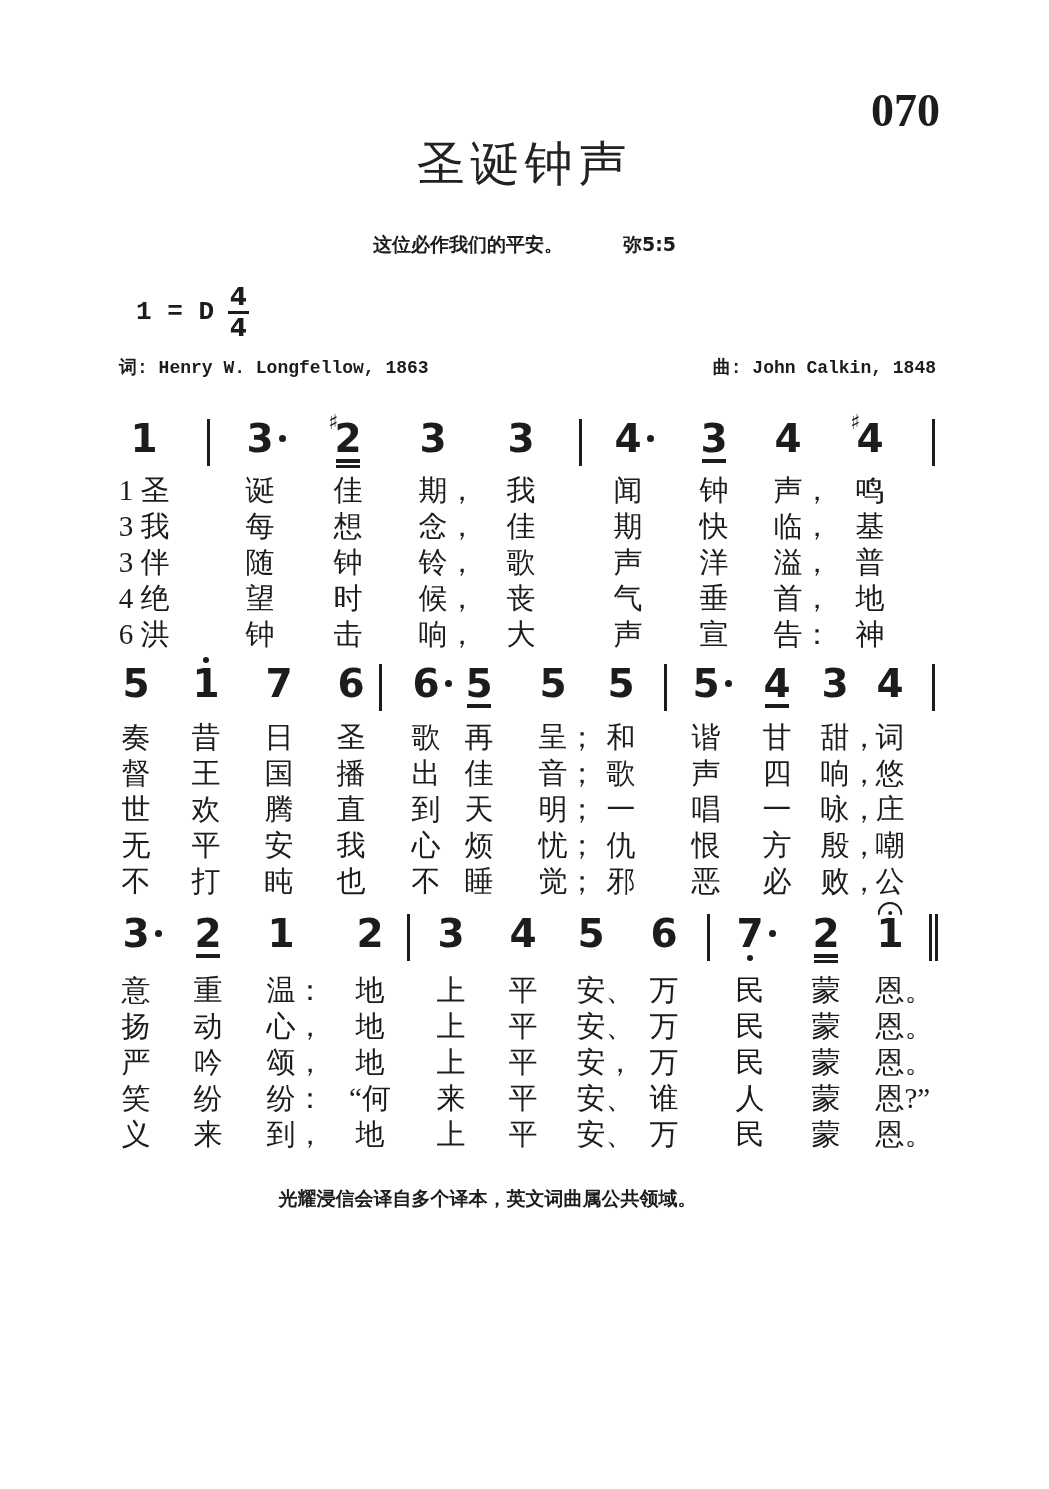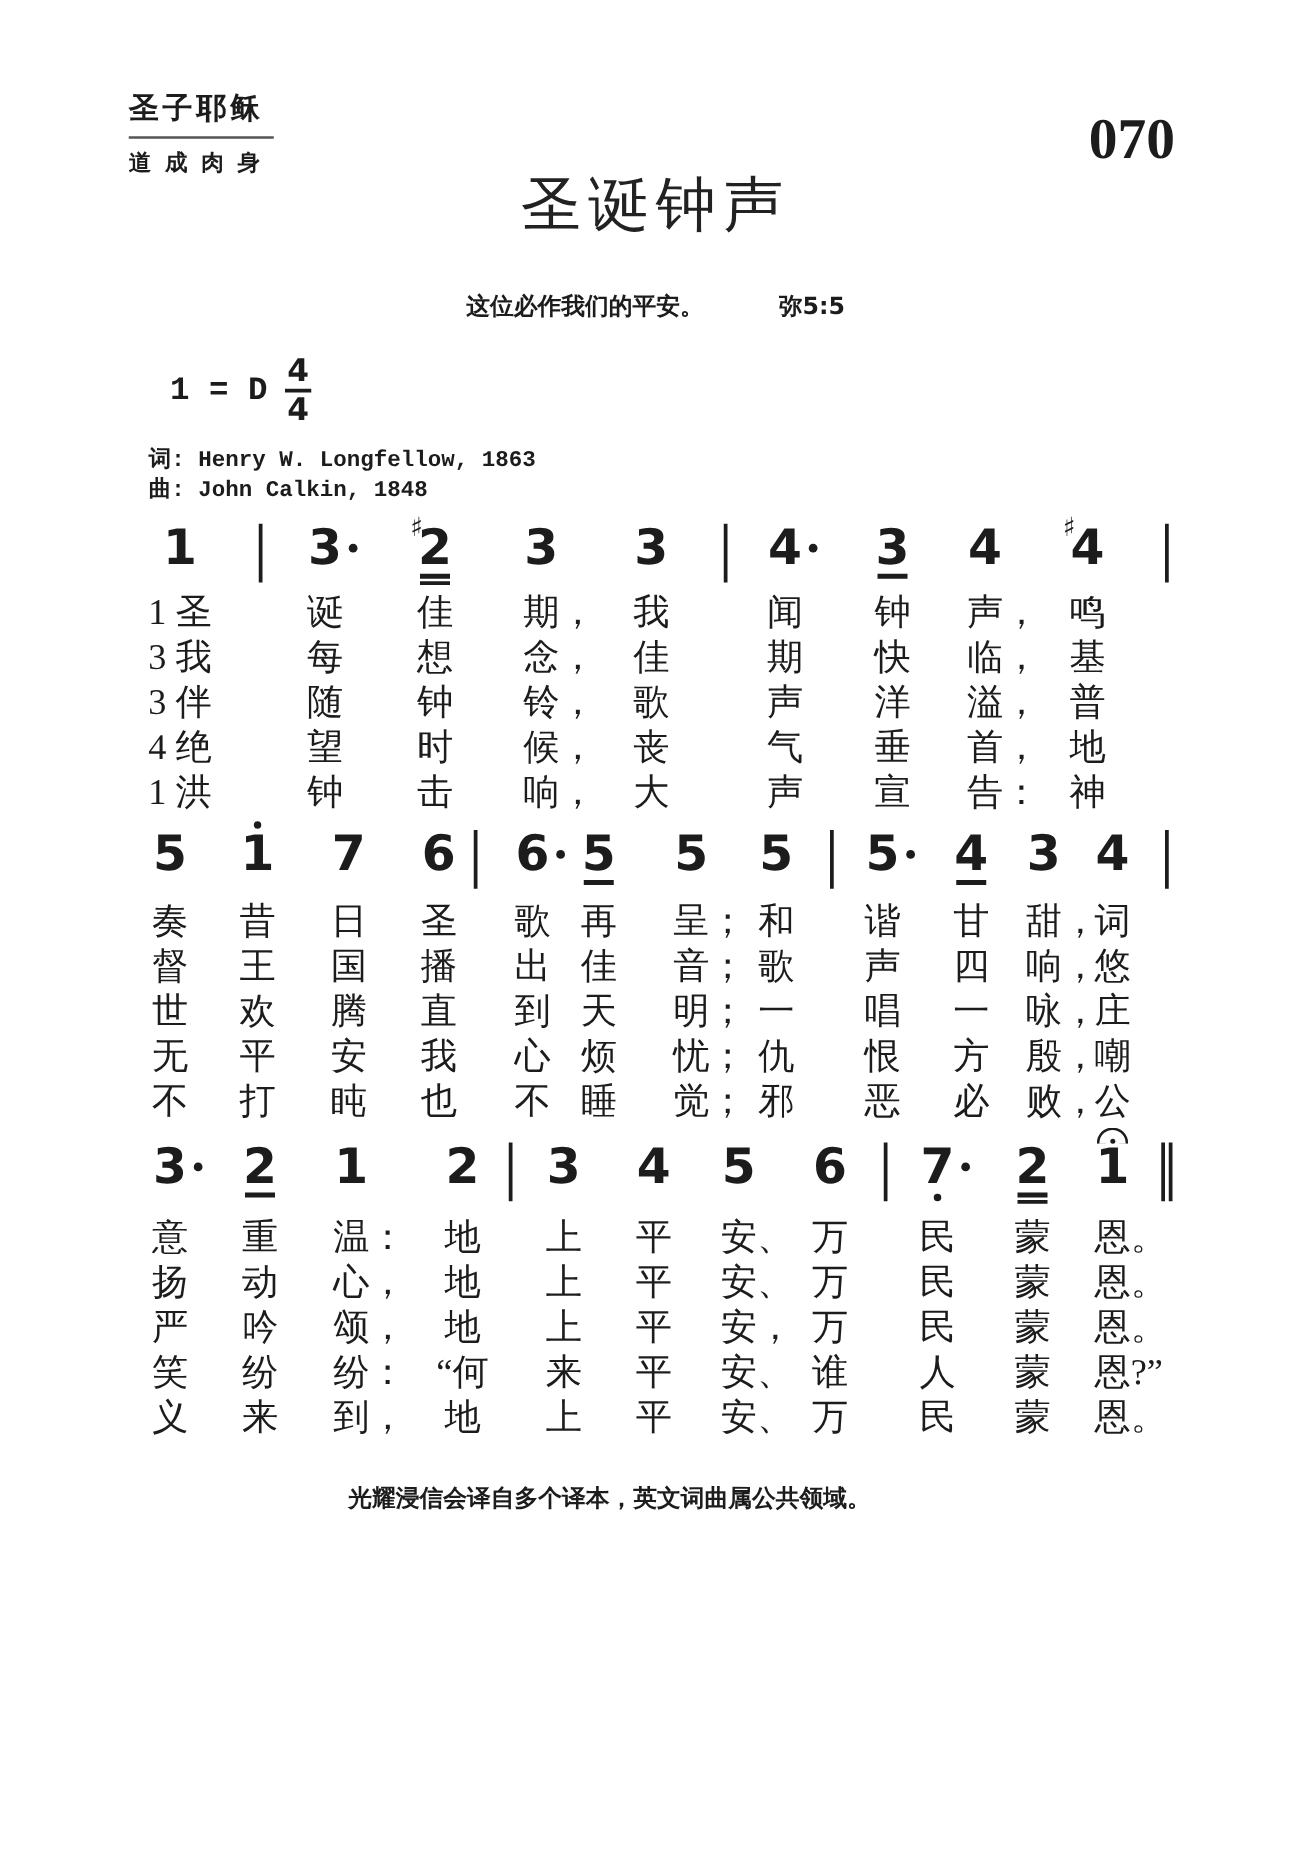--- a/index.html
+++ b/index.html
@@ -21,21 +21,21 @@
              font-family:"DejaVu Sans","Liberation Sans",sans-serif;font-weight:700;font-size:19px;}
   .scripture .ref{margin-left:60px;}
 
   .keyrow{position:absolute;left:136px;top:284px;display:flex;align-items:center;
           font-family:"Liberation Mono","DejaVu Sans Mono",monospace;font-weight:700;font-size:26px;justify-content:center;}
   .frac{display:inline-flex;flex-direction:column;align-items:center;margin-left:14px;
         font-family:"DejaVu Sans",sans-serif;font-weight:700;font-size:25px;line-height:26px;}
   .frac .fbar{width:21px;height:2.5px;background:#1c1c1c;margin:1px 0;}
 
   .credits{position:absolute;top:355px;left:119px;right:113px;display:flex;justify-content:space-between;
-           font-family:"Liberation Mono","DejaVu Sans Mono",monospace;font-weight:700;font-size:18px;flex-direction:column;}
+           font-family:"Liberation Mono","DejaVu Sans Mono",monospace;font-weight:700;font-size:18px;}
 
   
   .system{position:absolute;left:0;width:1049px;}
   .ncol{position:absolute;top:0;}
   .note{display:flex;flex-direction:column;align-items:center;position:relative;}
   .topslot{position:relative;height:13px;width:100%;}
   .octdot{display:block;width:6px;height:6px;border-radius:50%;background:#1c1c1c;}
   .octdot.top{position:absolute;left:50%;top:3px;transform:translateX(-50%);}
   .octdot.bottom{margin-top:4px;}
   .nmain{position:relative;font-family:"DejaVu Sans","Liberation Sans",sans-serif;
@@ -56,24 +56,20 @@
   .lyr{height:36px;line-height:36px;font-size:29px;text-align:center;white-space:nowrap;color:#1c1c1c;}
   .hang{display:inline-block;width:0;white-space:pre;}
 
   .footer{position:absolute;top:1186px;left:0;width:100%;text-align:center;transform:translateX(-37px);
           font-family:"DejaVu Sans","Liberation Sans",sans-serif;font-weight:700;font-size:19px;}
 </style>
 </head>
 <body>
 
 <div class="page">
-  <div class="category">
-    <div class="cat-main">圣子耶稣</div>
-    <div class="cat-sub">道成肉身</div>
-  </div>
   <div class="page-num">070</div>
 
   <div class="title">圣诞钟声</div>
   <div class="scripture">
     <span>这位必作我们的平安。</span><span class="ref">弥5:5</span>
   </div>
 
   <div class="keyrow">
     <span>1 = D</span>
     <span class="frac">
@@ -96,21 +92,21 @@
         <div class="ncol" style="left: 84px; width: 120px;">
           <div class="note">
             <div class="topslot"></div>
             <div class="nmain"><span>1</span></div>
           </div>
           <div class="lyrics" style="top: 63px;">
             <div class="lyr">1 圣</div>
             <div class="lyr">3 我</div>
             <div class="lyr">3 伴</div>
             <div class="lyr">4 绝</div>
-            <div class="lyr">1 洪</div>
+            <div class="lyr">6 洪</div>
           </div>
         </div>
         <div class="ncol" style="left: 218px; width: 84px;">
           <div class="note">
             <div class="topslot"></div>
             <div class="nmain"><span>3</span><i class="augdot"></i></div>
           </div>
           <div class="lyrics" style="top: 63px;">
             <div class="lyr">诞</div>
             <div class="lyr">每</div>

